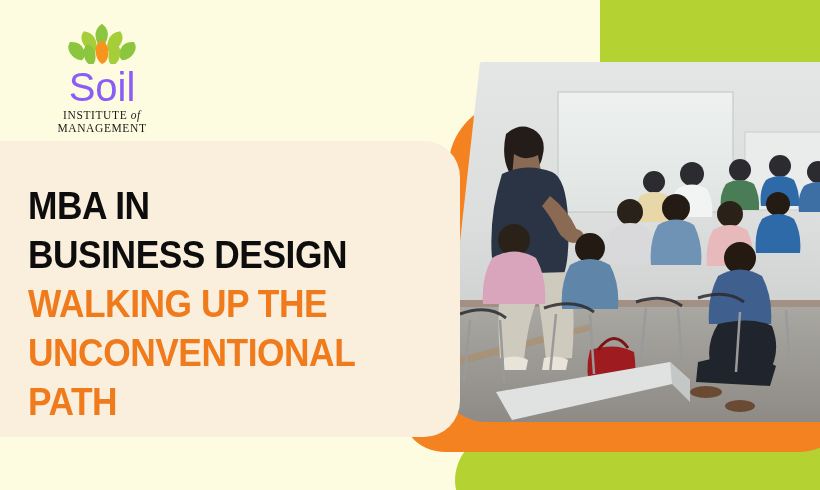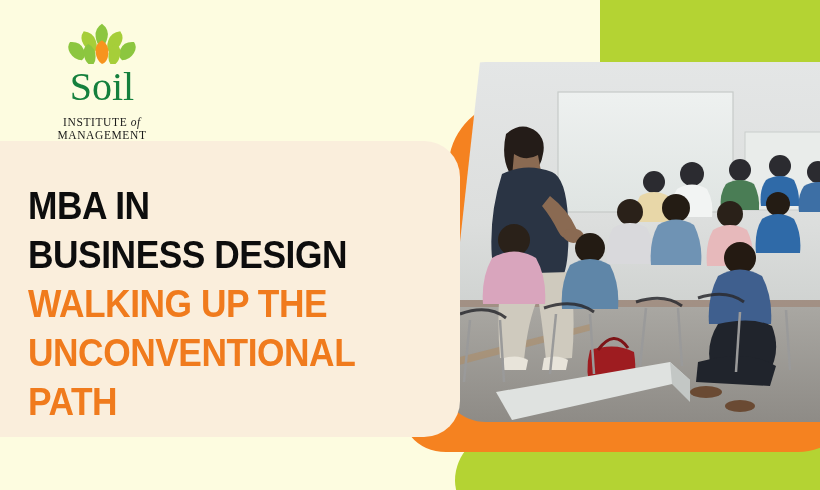--- a/index.html
+++ b/index.html
@@ -74,34 +74,34 @@
   
   .logo {
     position:absolute;
     left:22px; top:22px;
     width:160px; height:100px;
     z-index:6;
     text-align:center;
   }
   .logo-mark { width:100%; height:42px; }
   .logo-word {
-    font-family:Liberation Serif, serif;
+    font-family:Liberation Sans, sans-serif;
     font-size:40px;
     line-height:42px;
-    color:#15803d;
+    color:#8b5cf6;
     letter-spacing:0px;
     margin-top:-2px;
   }
   .logo-sub {
     font-family:"Liberation Serif", serif;
     font-size:11.5px;
     line-height:13px;
     color:#1a1a1a;
     letter-spacing:0.6px;
-    margin-top:8px;
+    margin-top:1px;
   }
   .logo-sub i { font-style:italic; }
 
   
   .headline {
     position:absolute;
     left:28px; top:182px;
     width:400px;
     z-index:7;
   }

